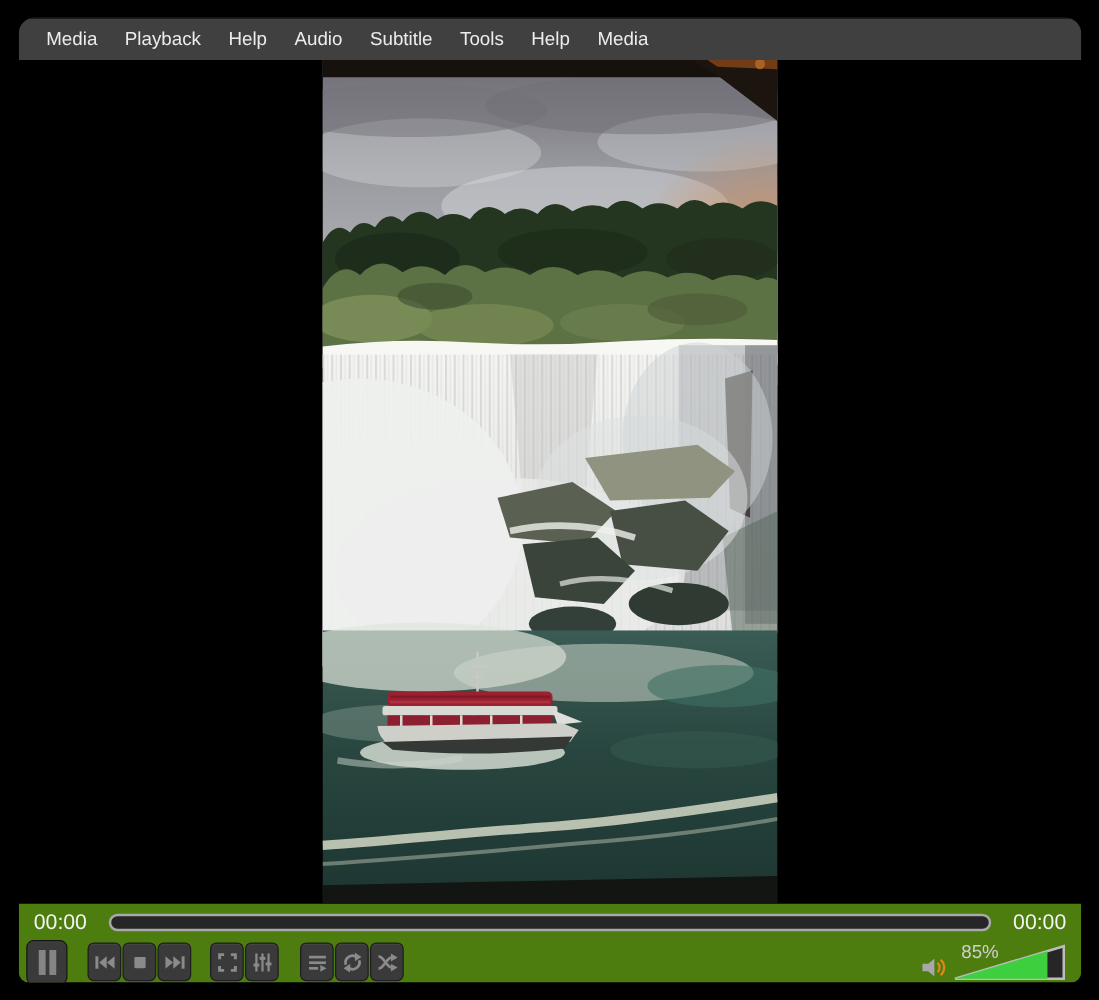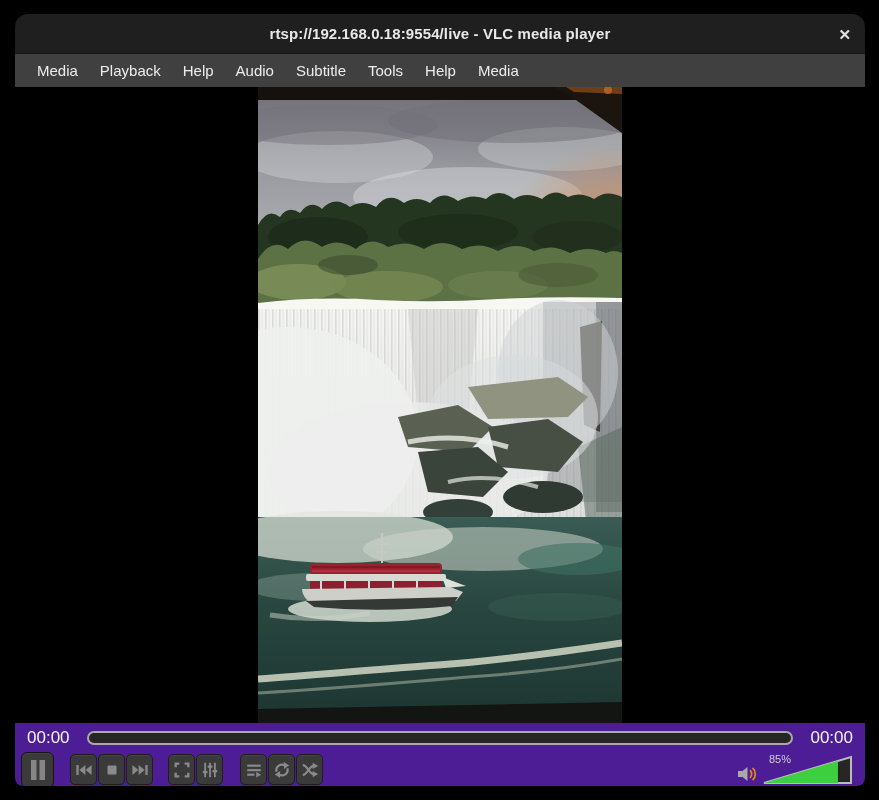--- a/index.html
+++ b/index.html
@@ -13,49 +13,45 @@
     color:#e2e2e2;font-size:15px;font-weight:700;line-height:1;cursor:default;}
   
   .menubar{height:34px;background:#404040;border-top:1px solid #151515;display:flex;align-items:center;
     padding-left:11px;flex:0 0 auto;box-sizing:border-box;}
   .menu-item{padding:0 11px;font-size:15px;color:#ececec;line-height:33px;}
   
   .video-area{flex:1 1 auto;background:#000;display:flex;justify-content:center;overflow:hidden;}
   .video-frame{width:364px;height:100%;position:relative;}
   .video-frame svg{position:absolute;inset:0;width:100%;height:100%;display:block;}
   
-  .controlbar{height:63px;background:#4c1d95;flex:0 0 auto;box-sizing:border-box;padding-top:4px;}
+  .controlbar{height:63px;background:#4d7c0f;flex:0 0 auto;box-sizing:border-box;padding-top:4px;}
   .seek-row{display:flex;align-items:center;height:22px;padding:0 12px;gap:10px;}
   .time{font-size:17px;color:#f5f5f5;width:50px;flex:0 0 auto;}
   .time.right{text-align:right;}
   .seek-slider{flex:1 1 auto;height:10px;background:#262626;border:2px solid #a9a9a9;border-radius:8px;}
   .buttons-row{display:flex;align-items:center;height:37px;margin-top:2px;padding:0 10px 0 6px;}
   .vbtn{box-sizing:border-box;background:#3a3a3a;border:1px solid #1e1e1e;border-radius:5px;
     box-shadow:inset 0 1px 0 rgba(255,255,255,.05);display:flex;align-items:center;justify-content:center;
     padding:0;cursor:default;}
   .vbtn svg{display:block;}
   .vbtn.big{width:33px;height:36px;border-radius:6px;border-color:#161616;}
   .vbtn.small{width:27px;height:31px;}
   .btn-group{display:flex;gap:1px;}
   .g1{margin-left:16px;} .g2{margin-left:15px;} .g3{margin-left:17px;}
   
   .volume-area{margin-left:auto;display:flex;align-items:flex-end;position:relative;height:34px;padding-right:2px;}
   .speaker{margin:0 4px 3px 0;}
-  .vol-label{position:absolute;left:32px;top:0;font-size:11px;color:#cfcfcf;}
+  .vol-label{position:absolute;left:32px;top:0;font-size:15px;color:#cfcfcf;}
   .wedge{display:block;margin-bottom:2px;}
 </style>
 </head>
 <body>
 
 <div class="vlc-window">
 
-  <div class="titlebar">
-    <span class="title">rtsp://192.168.0.18:9554/live - VLC media player</span>
-    <span class="close">✕</span>
-  </div>
 
   <nav class="menubar">
     <span class="menu-item">Media</span>
     <span class="menu-item">Playback</span>
     <span class="menu-item">Help</span>
     <span class="menu-item">Audio</span>
     <span class="menu-item">Subtitle</span>
     <span class="menu-item">Tools</span>
     <span class="menu-item">Help</span>
     <span class="menu-item">Media</span>

